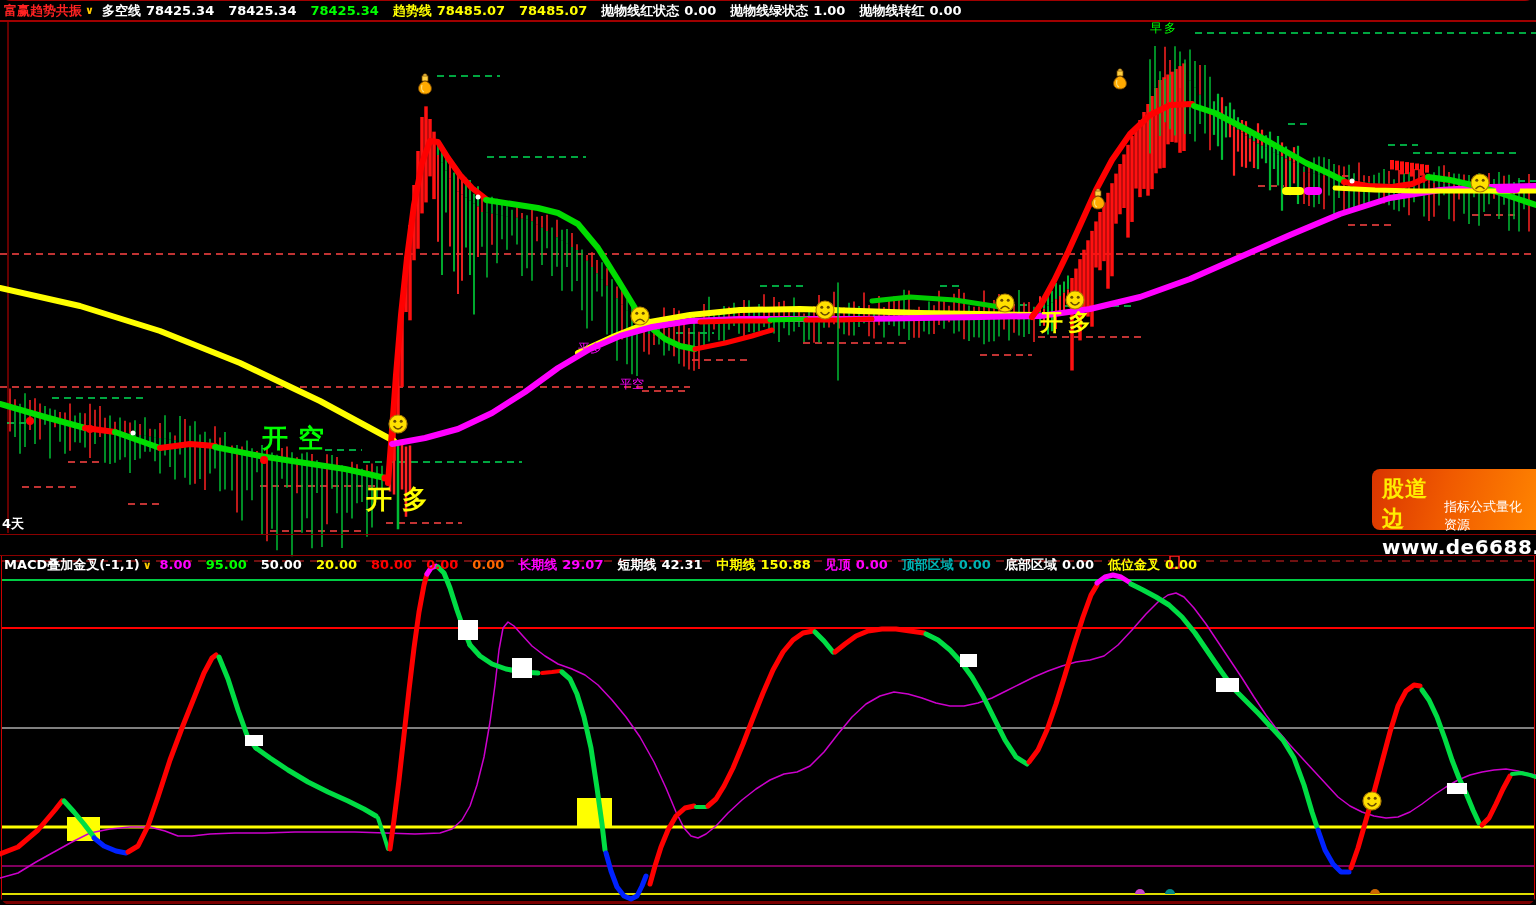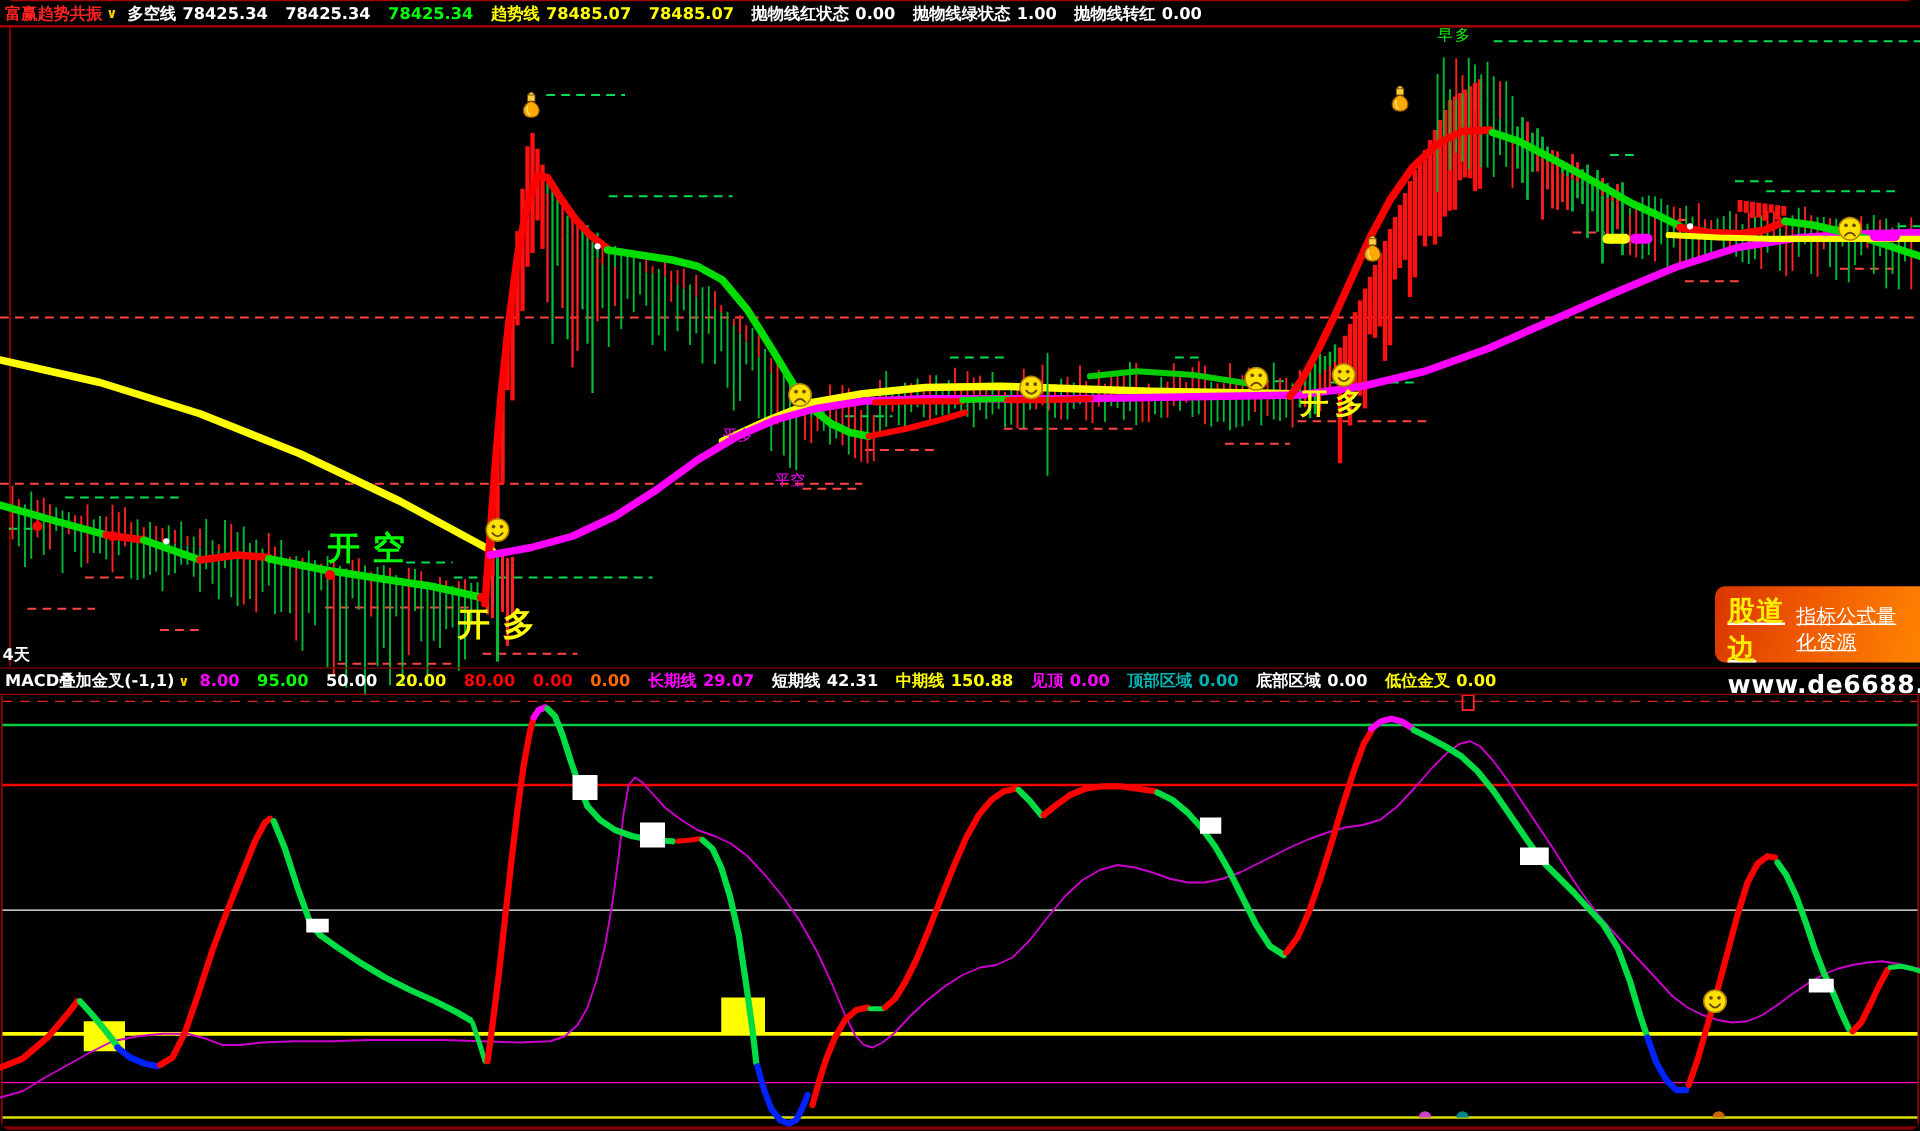--- a/index.html
+++ b/index.html
@@ -7,31 +7,31 @@
        font-family:"DejaVu Sans",sans-serif;border-radius:11px;}
   .topline{position:absolute;left:0;top:0;width:100%;height:1px;background:#a00000;}
   #titlebar{position:absolute;left:0;top:1px;width:100%;height:19px;display:flex;
             align-items:center;font-size:13px;font-weight:bold;white-space:nowrap;}
   #titlebar .name{color:#ff2222;margin-left:4px;}
   .ddarrow{color:#ffcc00;margin:0 8px 0 3px;font-size:11px;}
   .tb-item{margin-right:14px;}
   .tb-item .lbl{margin-right:5px;}
   #titlebar-underline{position:absolute;left:0;top:20px;width:100%;height:2px;background:#a00000;}
   #divider1{position:absolute;left:0;top:534px;width:100%;height:1px;background:#8a0000;}
-  #macdbar{position:absolute;left:0;top:536px;width:100%;height:18px;display:flex;
+  #macdbar{position:absolute;left:0;top:556px;width:100%;height:18px;display:flex;
            align-items:center;font-size:13px;font-weight:bold;white-space:nowrap;}
   #macdbar .name{color:#ffffff;margin-left:4px;}
   #divider2{position:absolute;left:0;top:555px;width:100%;height:1px;background:#8a0000;}
   #chart-svg{position:absolute;left:0;top:0;}
   #watermark{position:absolute;left:1372px;top:469px;width:164px;height:61px;
      background:linear-gradient(105deg,#d93500 0%,#f05a00 45%,#ff8400 100%);
      border-radius:8px 0 0 8px;color:#fff;padding:5px 6px 0 10px;box-sizing:border-box;}
-  #watermark .row1{display:flex;align-items:center;text-decoration:underline;}
+  #watermark .row1{display:flex;align-items:flex-end;}
   #watermark .brand{color:#ffee00;font-size:22px;font-weight:bold;letter-spacing:1px;}
-  #watermark .tag{color:#ffffff;font-size:16px;margin-left:5px;}
+  #watermark .tag{color:#ffffff;font-size:13px;margin-left:5px;}
   #watermark .url{color:#ffffff;font-size:20px;font-weight:bold;letter-spacing:.5px;margin-top:1px;}
 </style>
 </head>
 <body>
 
 <div id="app">
   <div class="topline"></div>
 
   <div id="titlebar">
     <span class="name">富赢趋势共振</span>

